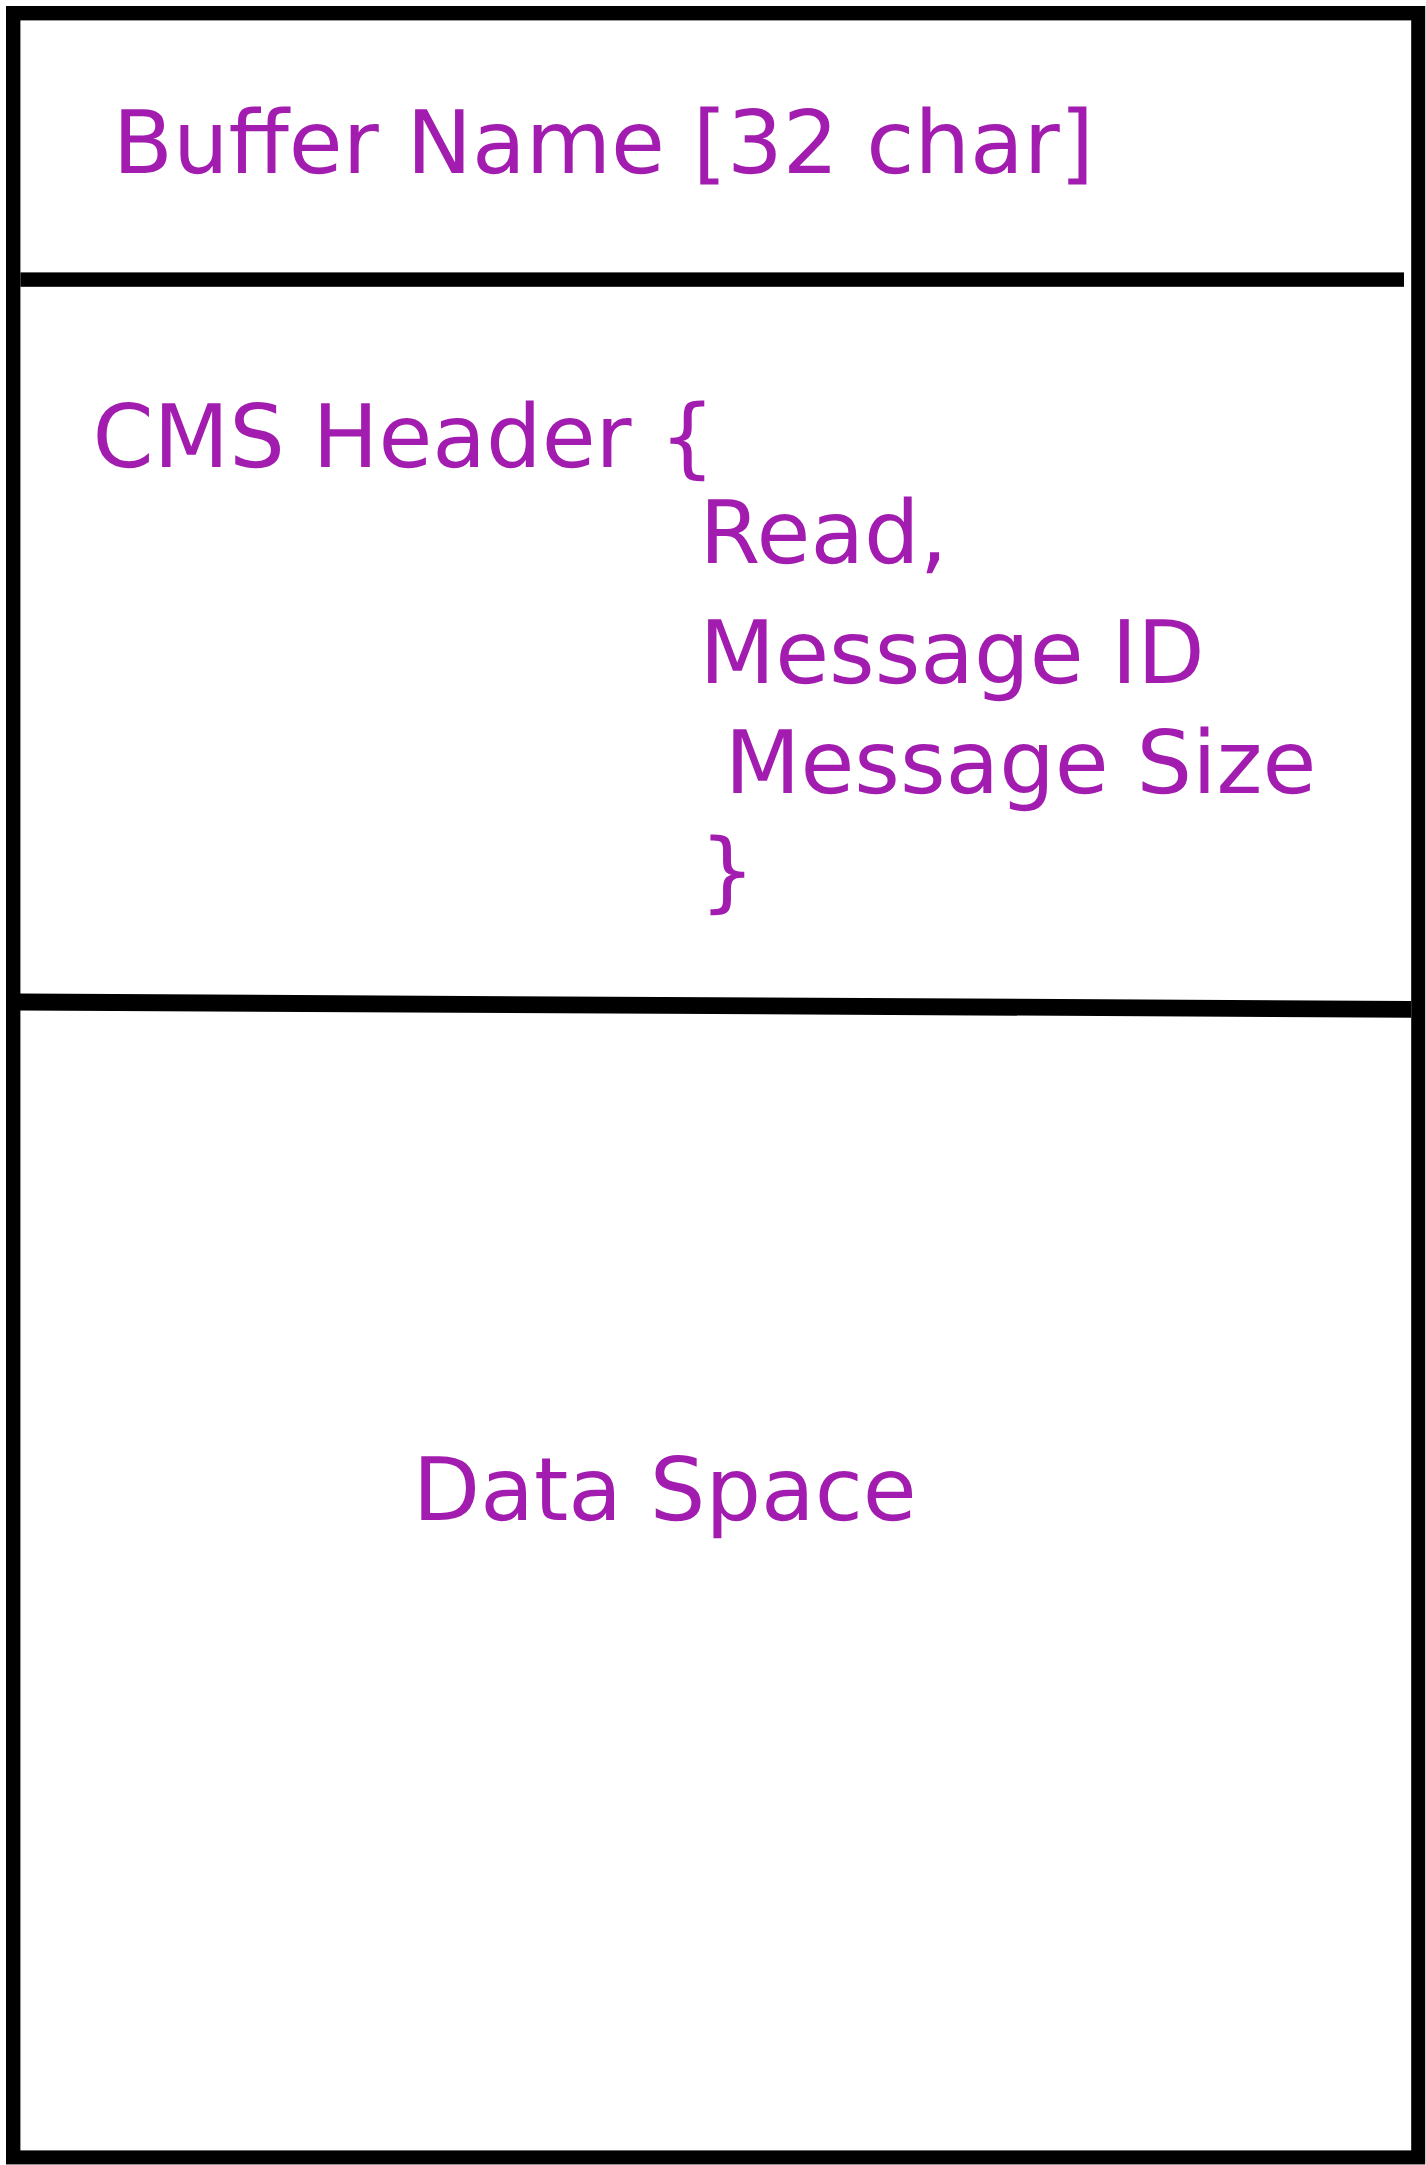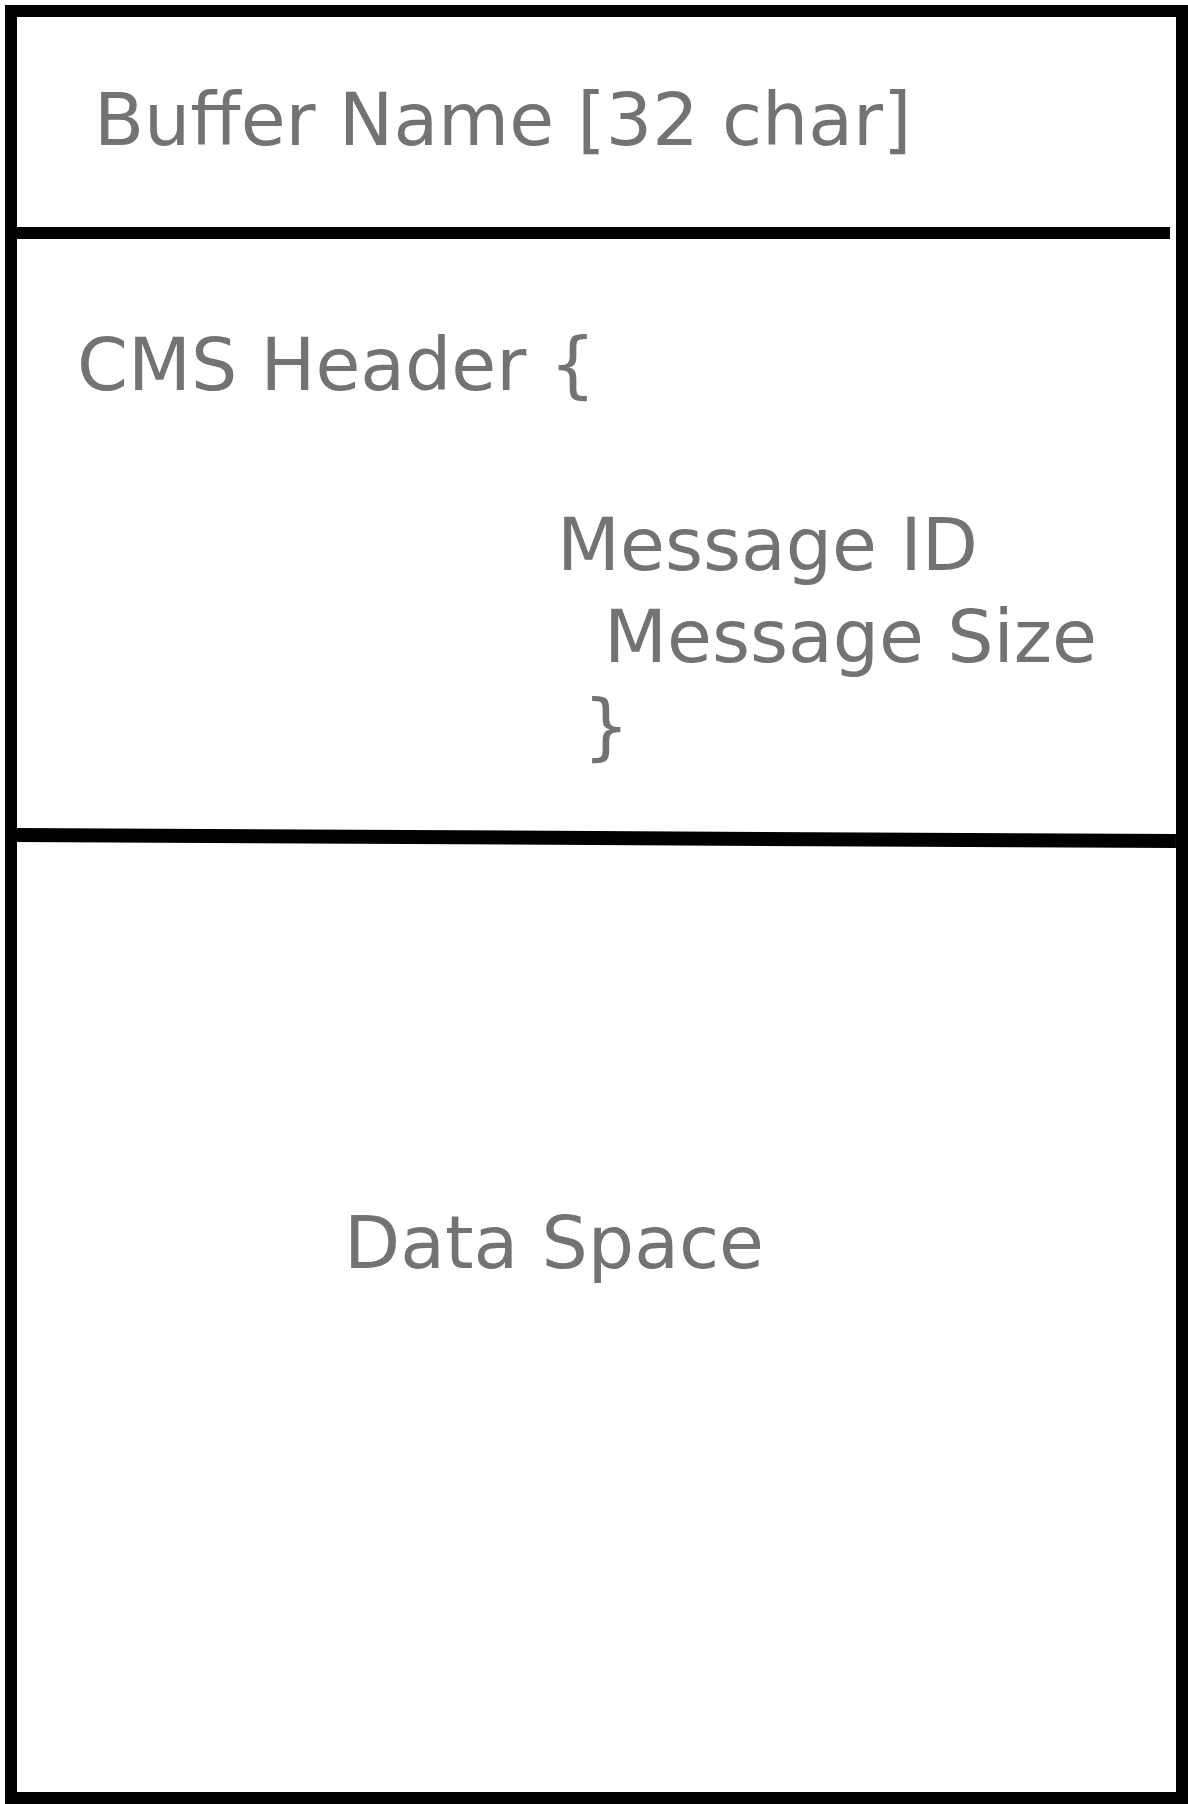--- a/index.html
+++ b/index.html
@@ -5,21 +5,21 @@
   html, body {
     margin: 0;
     padding: 0;
     background: #ffffff;
   }
   .canvas {
     position: relative;
     width: 1188px;
     height: 1804px;
     background: #ffffff;
-    color: #737373;
+    color: #a21caf;
     font-family: "DejaVu Sans", "Liberation Sans", sans-serif;
     overflow: hidden;
   }
   .frame {
     position: absolute;
     left: 5px;
     top: 5px;
     width: 1183px;
     height: 1799px;
     box-sizing: border-box;
@@ -46,39 +46,40 @@
   .txt {
     position: absolute;
     font-size: 73px;
     line-height: 1;
     white-space: pre;
     font-weight: 400;
   }
   .t-buffer-name   { left: 94px;  top: 83px;  }
   .t-cms-header    { left: 77px;  top: 310px; margin-top: 18px; }
   .t-read          { left: 583px; top: 408px; }
-  .t-message-id    { left: 557px; top: 508px; }
+  .t-message-id    { left: 583px; top: 508px; }
   .t-message-size  { left: 604px; top: 600px; }
   .t-close-brace   { left: 583px; top: 690px; }
   .t-data-space    { left: 344px; top: 1206px; }
 </style>
 </head>
 <body>
 
 <div class="canvas">
 
   <div class="frame"></div>
 
   <div class="divider divider-top"></div>
   <div class="divider divider-bottom"></div>
 
   <div class="txt t-buffer-name">Buffer Name [32 char]</div>
 
   <div class="txt t-cms-header">CMS Header {</div>
 
+  <div class="txt t-read">Read,</div>
 
   <div class="txt t-message-id">Message ID</div>
 
   <div class="txt t-message-size">Message Size</div>
 
   <div class="txt t-close-brace">}</div>
 
   <div class="txt t-data-space">Data Space</div>
 
 </div>

